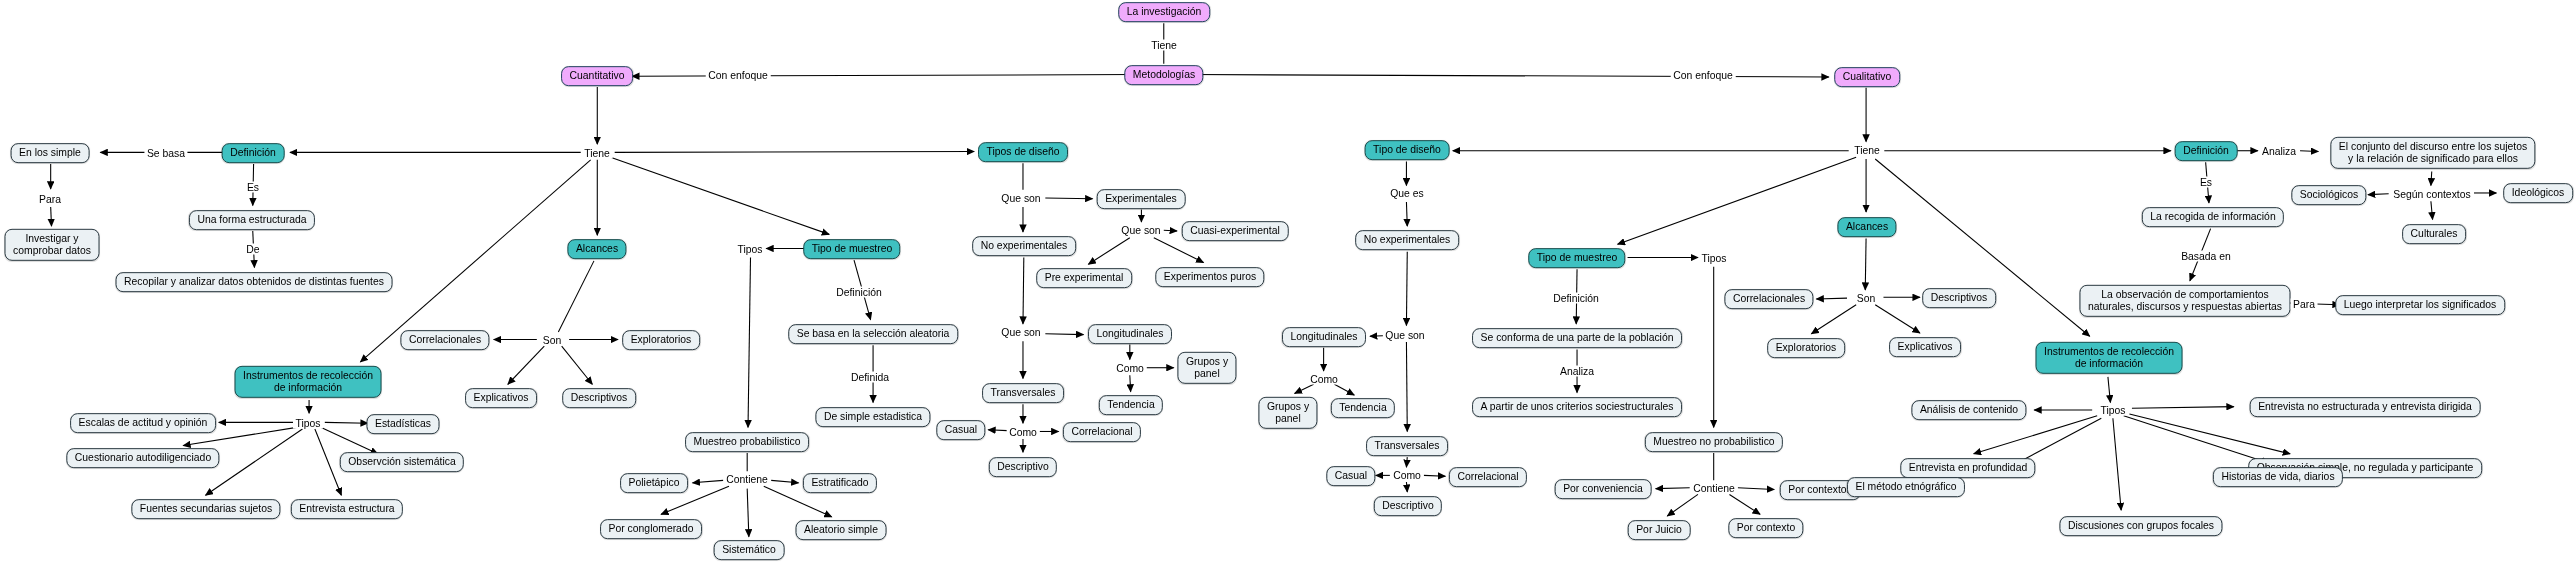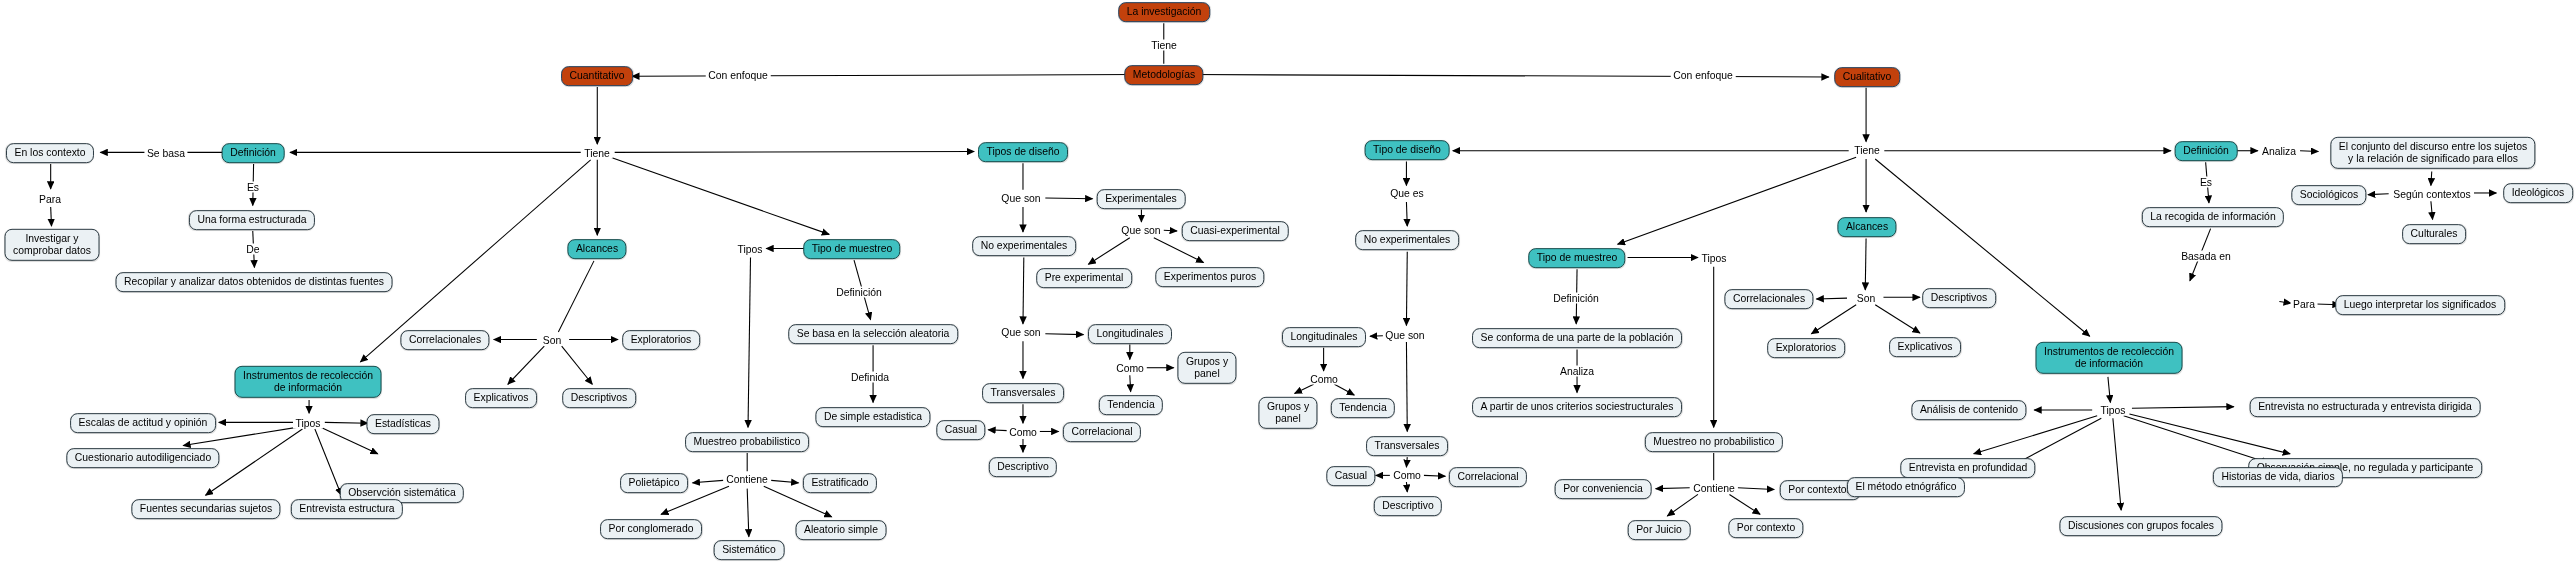--- a/index.html
+++ b/index.html
@@ -4,21 +4,21 @@
 <style>
   html,body{margin:0;padding:0;background:#fff;font-family:"Liberation Sans",sans-serif;}
   #map{position:relative;width:2576px;height:564px;background:#fff;overflow:hidden;}
   #wires{position:absolute;left:0;top:0;width:2576px;height:564px;}
   .node{
     position:absolute;transform:translate(-50%,-50%);
     border:1.2px solid #2b3a42;border-radius:7.5px;
     padding:2.5px 7.5px;font-size:10.4px;line-height:1.22;text-align:center;
     white-space:pre;background:#ebf1f4;color:#000;box-shadow:0 0.8px 0.8px rgba(0,0,0,.15);
   }
-  .blue{background:#c2410c;border-color:#23425f;}
+  .blue{background:#f0abfc;border-color:#23425f;}
   .teal{background:#3fc1c1;border-color:#174d4d;}
   .lbl{
     position:absolute;transform:translate(-50%,-50%);
     font-size:10.4px;color:#000;background:#fff;padding:0 2.5px;white-space:nowrap;
   }
 </style>
 </head>
 <body>
 
 <div id="map">
@@ -141,36 +141,36 @@
   <div class="node blue" style="left:1164px;top:75px">Metodologías</div>
   <div class="lbl" style="left:738px;top:75px">Con enfoque</div>
   <div class="lbl" style="left:1703px;top:75px">Con enfoque</div>
   <div class="node blue" style="left:597px;top:76px">Cuantitativo</div>
   <div class="node blue" style="left:1867px;top:77px">Cualitativo</div>
   <div class="lbl" style="left:597px;top:153px">Tiene</div>
   <div class="lbl" style="left:1867px;top:150px">Tiene</div>
 
   <div class="node teal" style="left:253px;top:153px">Definición</div>
   <div class="lbl" style="left:166px;top:153px">Se basa</div>
-  <div class="node" style="left:50px;top:153px">En los contexto</div>
+  <div class="node" style="left:50px;top:153px">En los simple</div>
   <div class="lbl" style="left:50px;top:199px">Para</div>
   <div class="node" style="left:52px;top:245px">Investigar y
 comprobar datos</div>
   <div class="lbl" style="left:253px;top:187px">Es</div>
   <div class="node" style="left:252px;top:220px">Una forma estructurada</div>
   <div class="lbl" style="left:253px;top:249px">De</div>
   <div class="node" style="left:254px;top:282px">Recopilar y analizar datos obtenidos de distintas fuentes</div>
 
   <div class="node teal" style="left:308px;top:382px">Instrumentos de recolección
 de información</div>
   <div class="lbl" style="left:308px;top:423px">Tipos</div>
   <div class="node" style="left:143px;top:423px">Escalas de actitud y opinión</div>
   <div class="node" style="left:403px;top:424px">Estadísticas</div>
   <div class="node" style="left:143px;top:458px">Cuestionario autodiligenciado</div>
-  <div class="node" style="left:402px;top:493px">Observción sistemática</div>
+  <div class="node" style="left:402px;top:462px">Observción sistemática</div>
   <div class="node" style="left:206px;top:509px">Fuentes secundarias sujetos</div>
   <div class="node" style="left:347px;top:509px">Entrevista estructura</div>
 
   <div class="node teal" style="left:597px;top:249px">Alcances</div>
   <div class="lbl" style="left:552px;top:340px">Son</div>
   <div class="node" style="left:445px;top:340px">Correlacionales</div>
   <div class="node" style="left:661px;top:340px">Exploratorios</div>
   <div class="node" style="left:501px;top:398px">Explicativos</div>
   <div class="node" style="left:599px;top:398px">Descriptivos</div>
 
@@ -247,20 +247,22 @@
   <div class="lbl" style="left:2279px;top:151px">Analiza</div>
   <div class="node" style="left:2433px;top:153px">El conjunto del discurso entre los sujetos
 y la relación de significado para ellos</div>
   <div class="lbl" style="left:2432px;top:194px">Según contextos</div>
   <div class="node" style="left:2329px;top:195px">Sociológicos</div>
   <div class="node" style="left:2538px;top:193px">Ideológicos</div>
   <div class="node" style="left:2434px;top:234px">Culturales</div>
   <div class="lbl" style="left:2206px;top:182px">Es</div>
   <div class="node" style="left:2213px;top:217px">La recogida de información</div>
   <div class="lbl" style="left:2206px;top:256px">Basada en</div>
+  <div class="node" style="left:2185px;top:301px">La observación de comportamientos
+naturales, discursos y respuestas abiertas</div>
   <div class="lbl" style="left:2304px;top:304px">Para</div>
   <div class="node" style="left:2420px;top:305px">Luego interpretar los significados</div>
 
   <div class="node teal" style="left:2109px;top:358px">Instrumentos de recolección
 de información</div>
   <div class="lbl" style="left:2113px;top:410px">Tipos</div>
   <div class="node" style="left:1969px;top:410px">Análisis de contenido</div>
   <div class="node" style="left:2365px;top:407px">Entrevista no estructurada y entrevista dirigida</div>
   <div class="node" style="left:1968px;top:468px">Entrevista en profundidad</div>
   <div class="node" style="left:2365px;top:468px">Observación simple, no regulada y participante</div>

